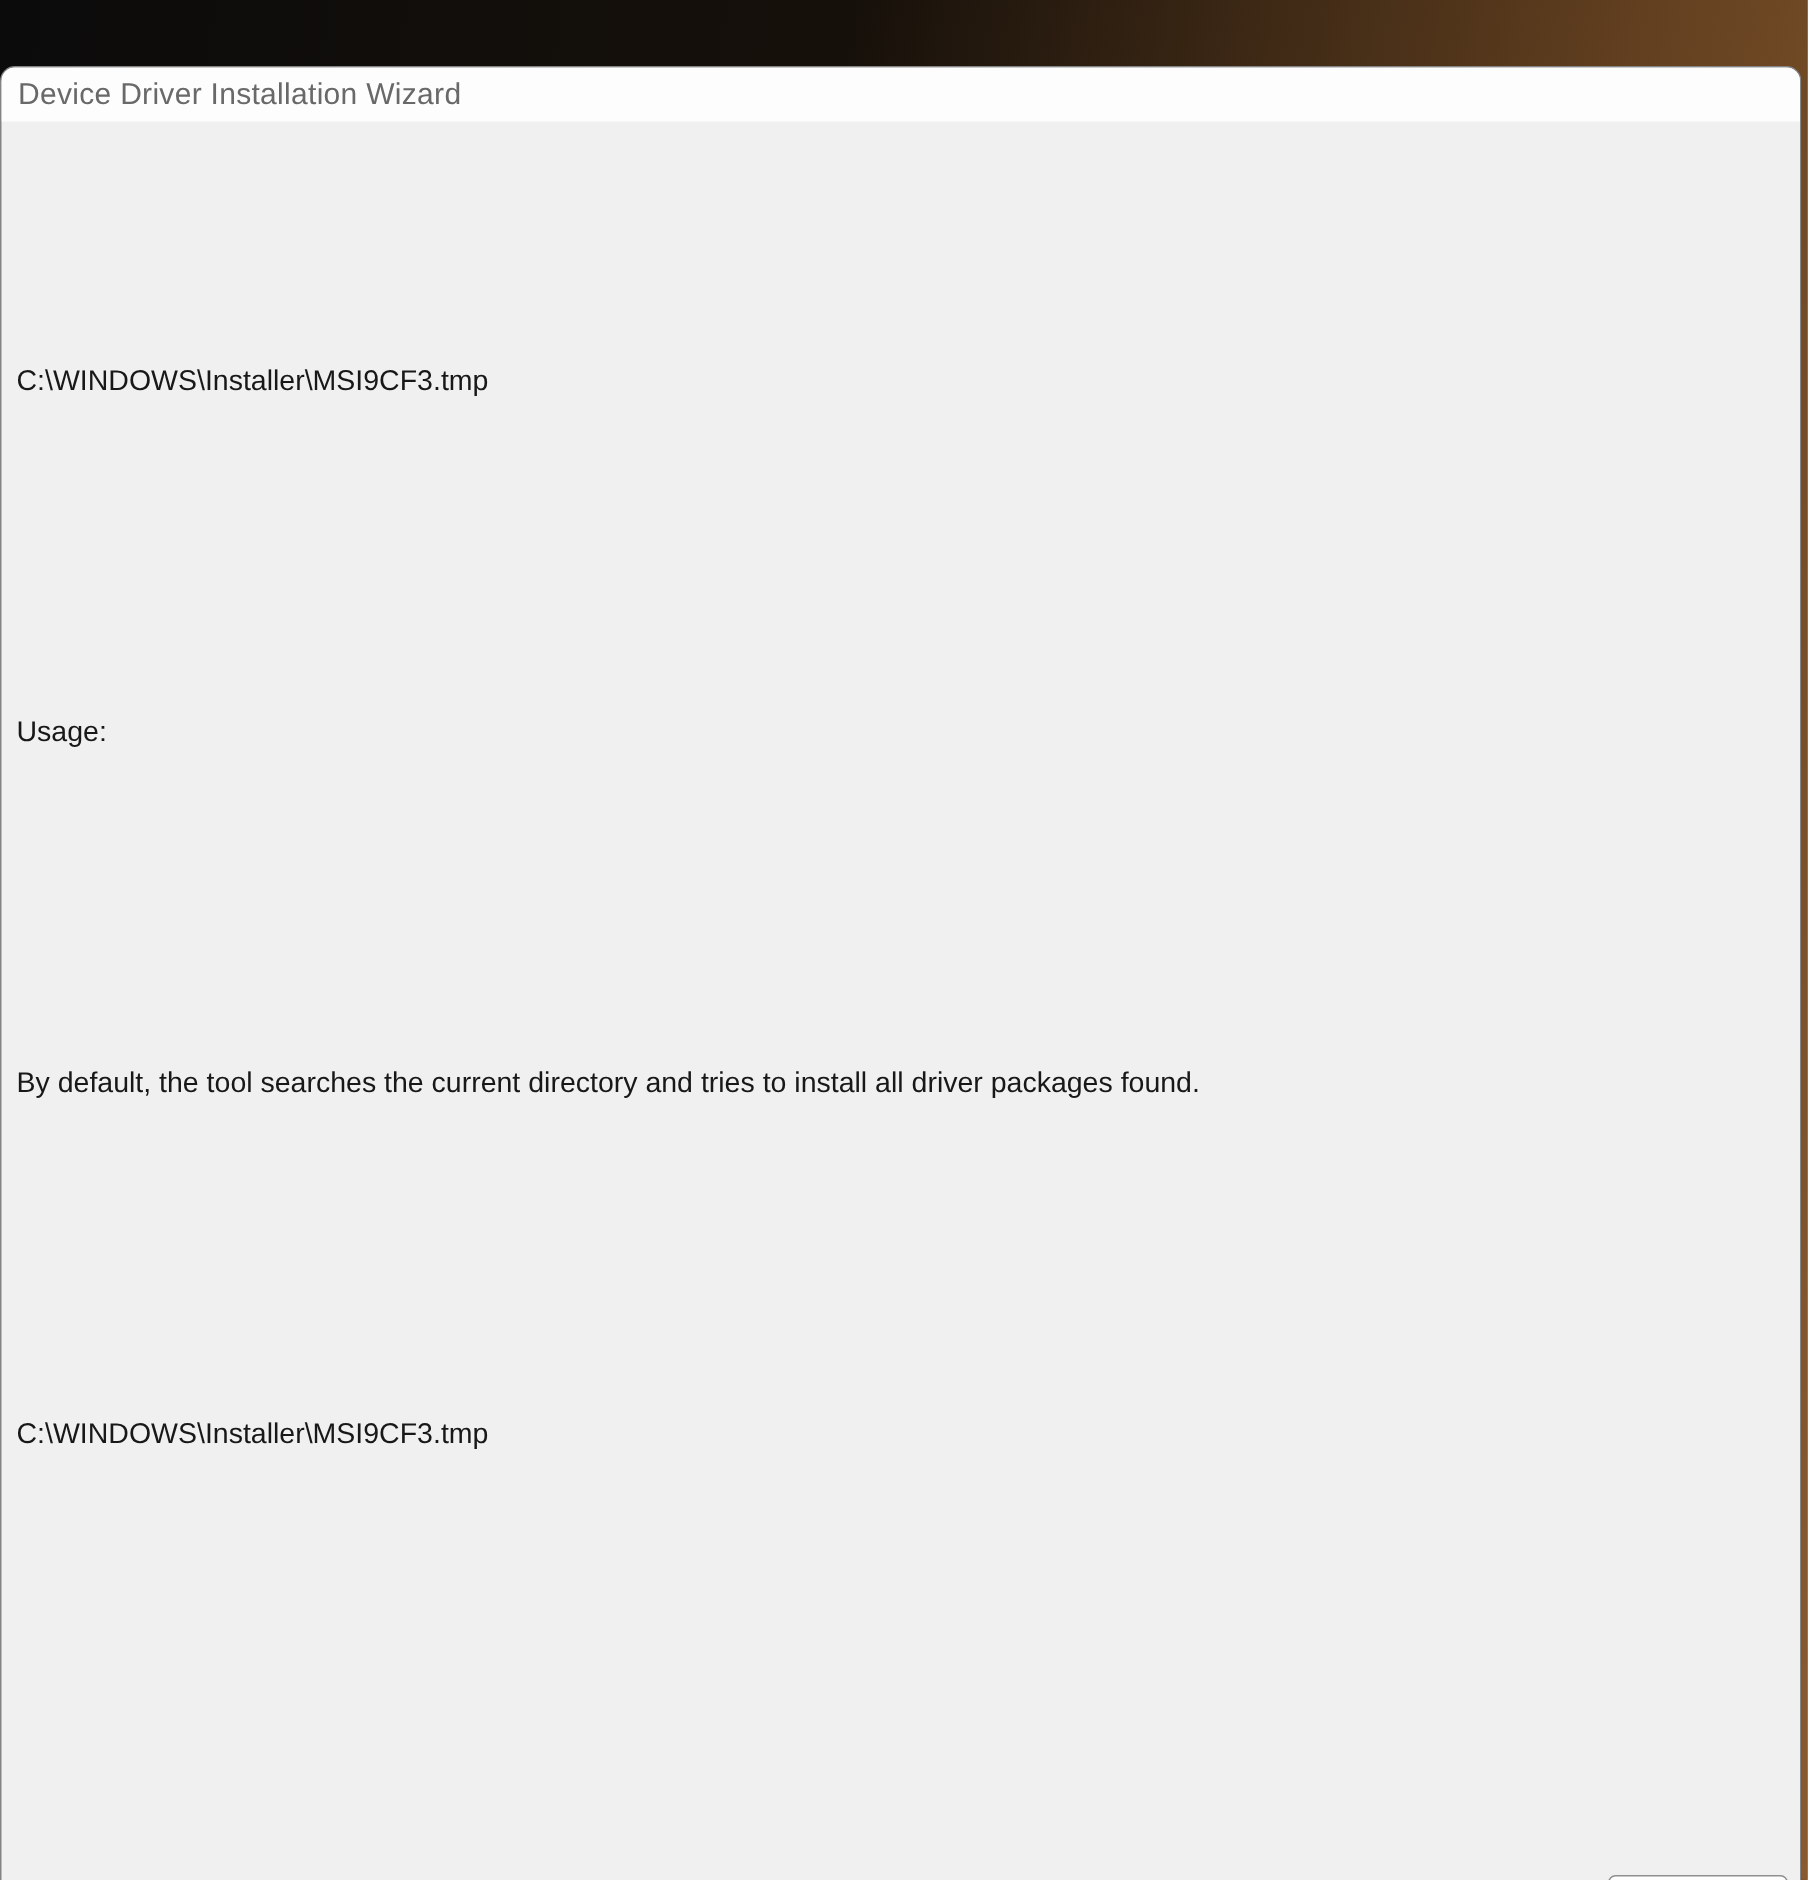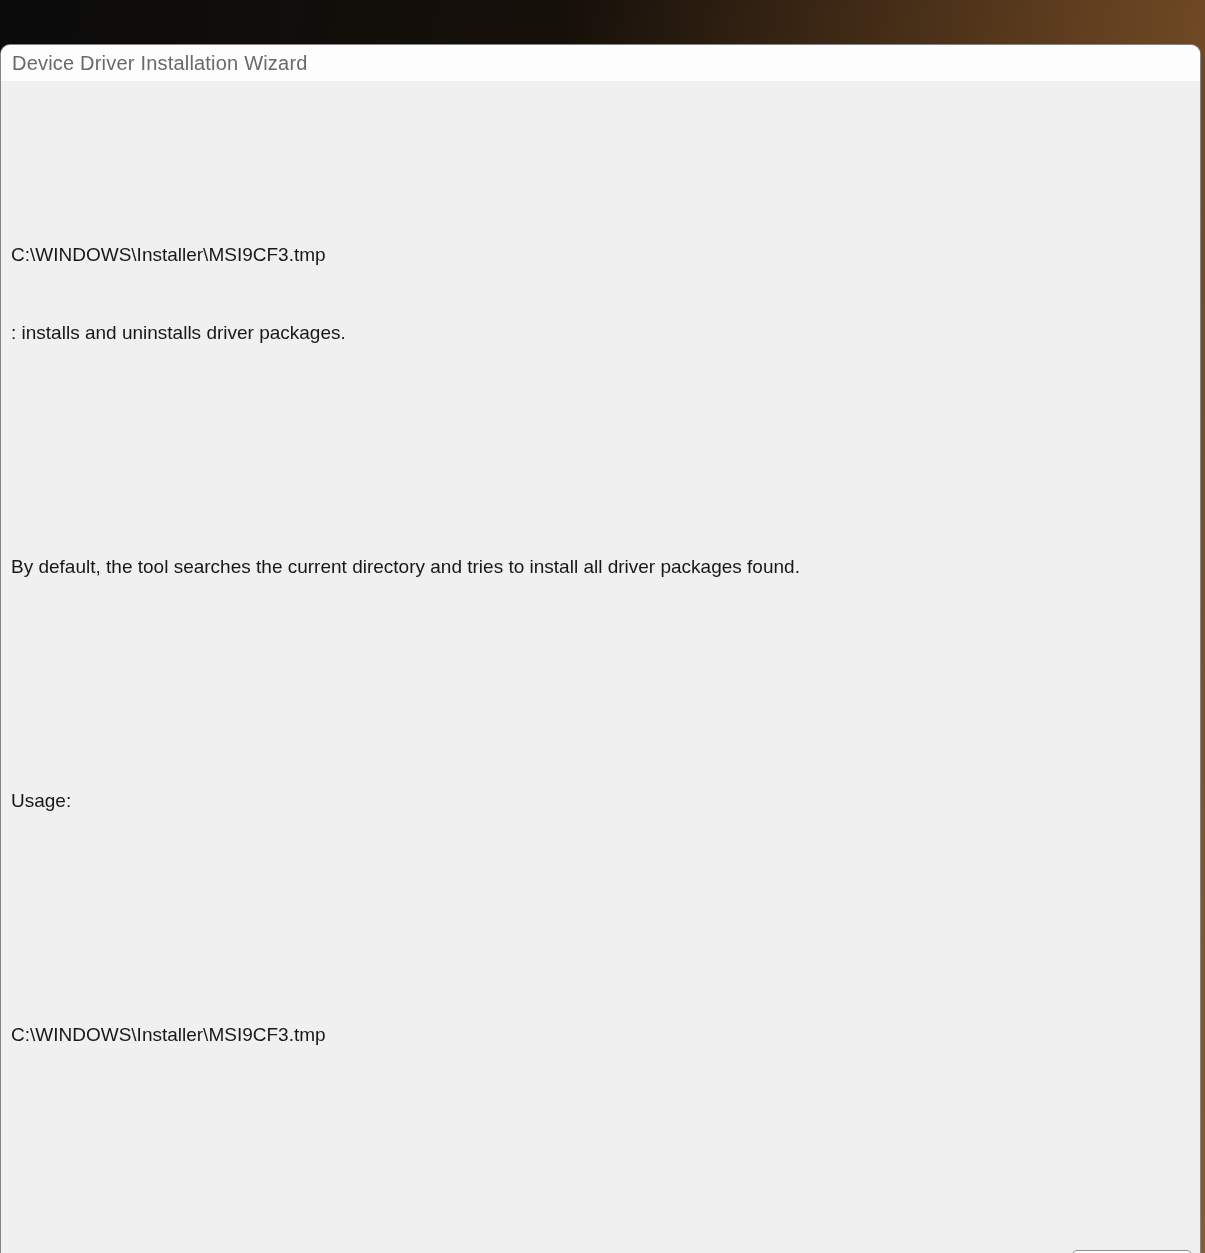--- a/index.html
+++ b/index.html
@@ -67,29 +67,28 @@
 
   <div class="titlebar">
     <span class="title-text">Device Driver Installation Wizard</span>
   </div>
 
   <div class="content">
 
 
     <div class="para">
       <div>C:\WINDOWS\Installer\MSI9CF3.tmp</div>
-      <div>: installs and uninstalls driver packages.</div>
+    </div>
+
+    <div class="para">
+      <div>Usage:</div>
     </div>
 
     <div class="para">
       <div>By default, the tool searches the current directory and tries to install all driver packages found.</div>
-    </div>
-
-    <div class="para">
-      <div>Usage:</div>
     </div>
 
     <div class="para">
       <div>C:\WINDOWS\Installer\MSI9CF3.tmp</div>
       
     </div>
 
     
 
   </div>

